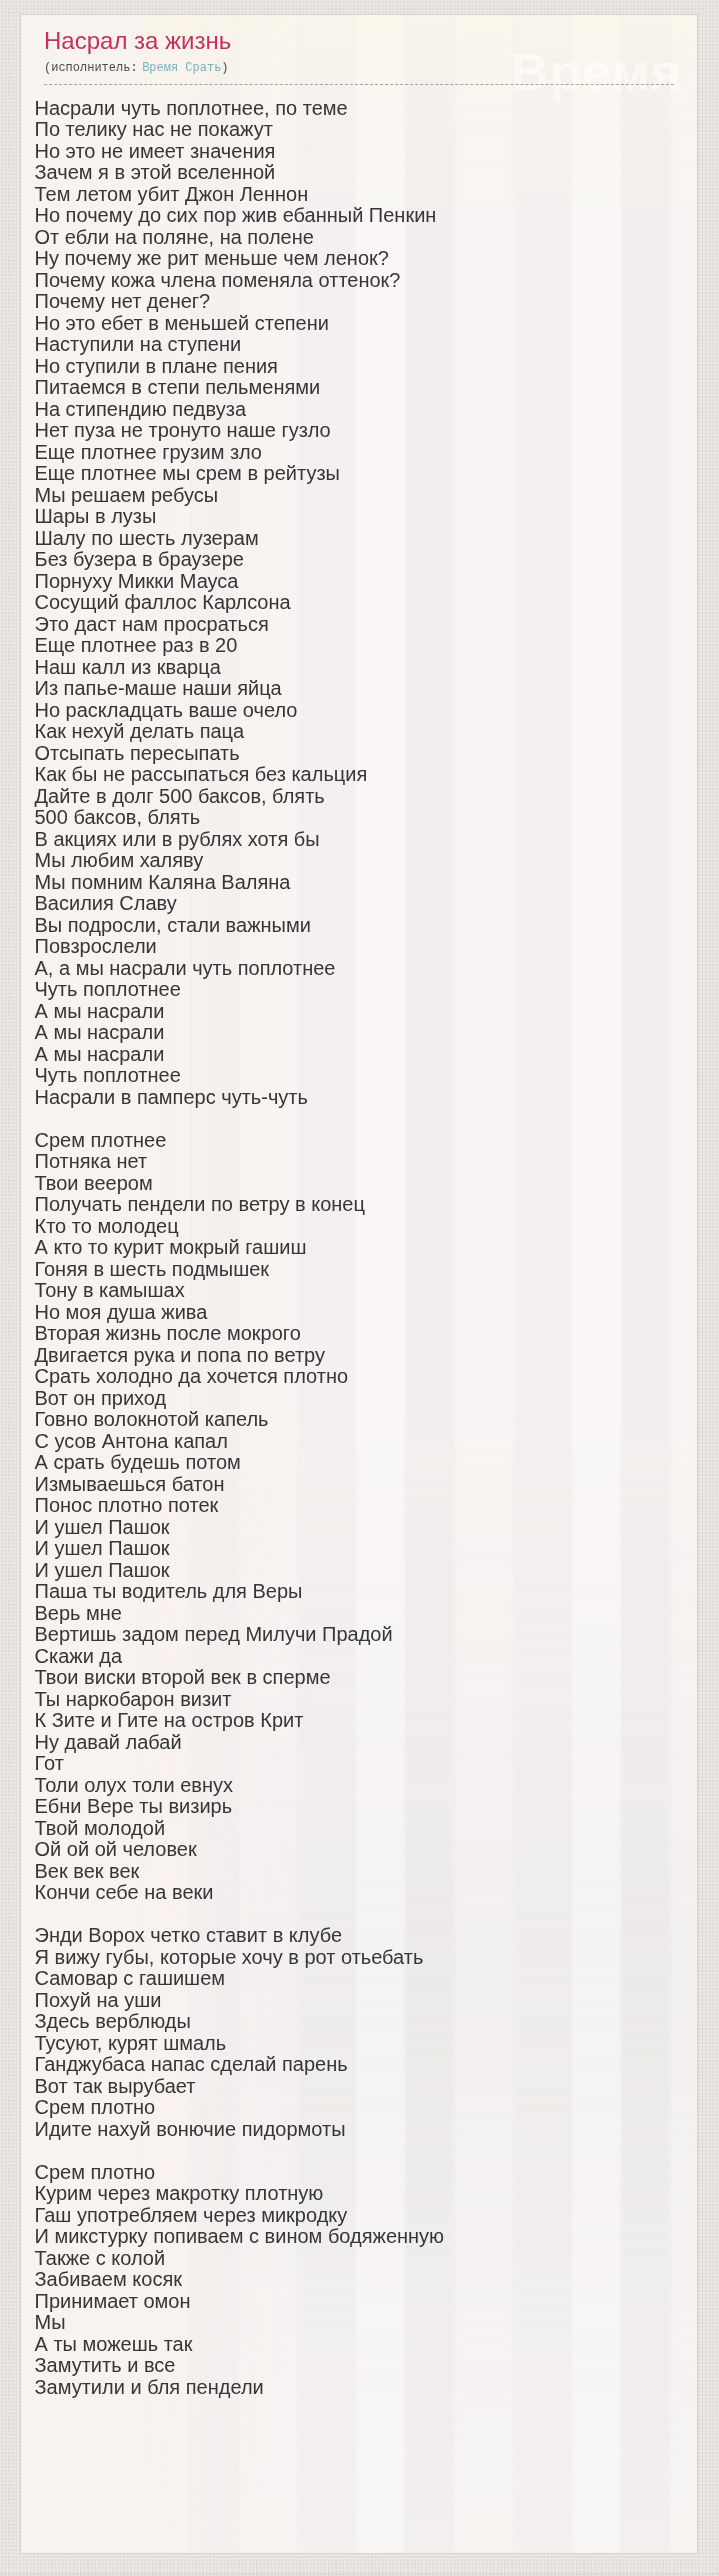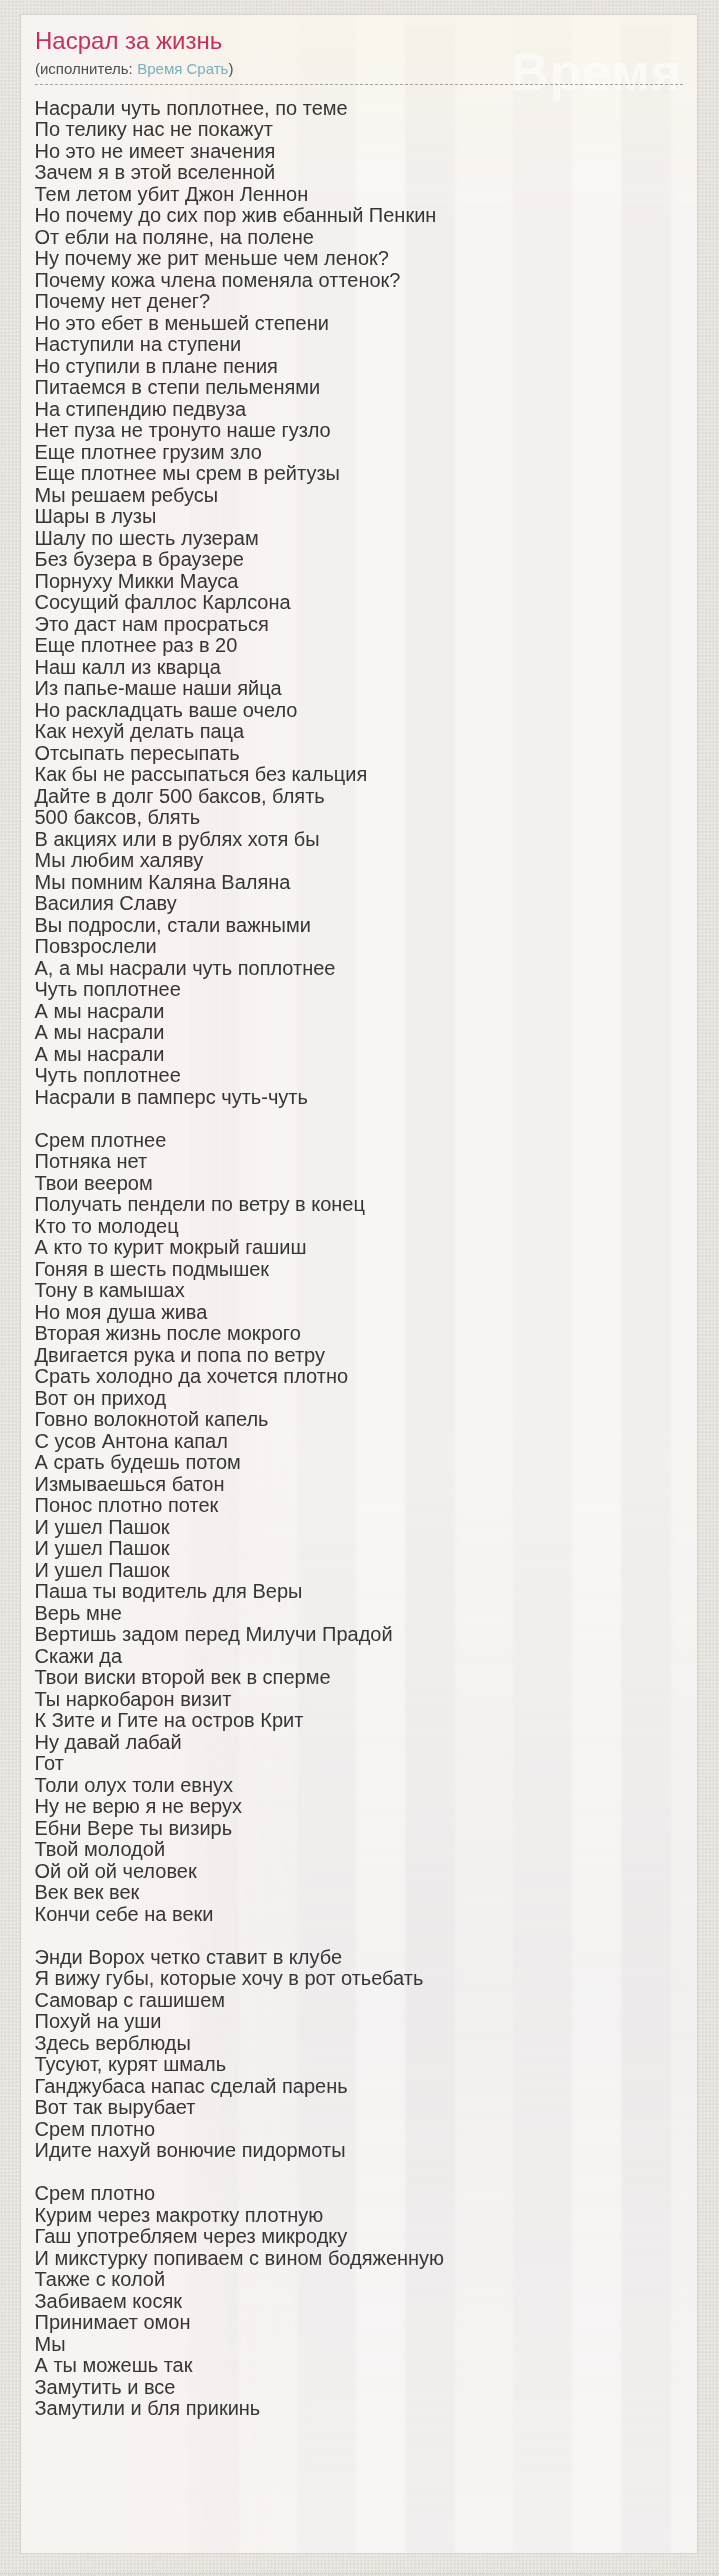--- a/index.html
+++ b/index.html
@@ -52,35 +52,36 @@
     font-weight: bold;
     letter-spacing: 0.9px;
     white-space: nowrap;
     color: rgba(255,255,255,0.55);
     pointer-events: none;
   }
   .content {
     position: relative;
   }
   .header {
-    margin: 0 14px;
+    margin: 0 23px;
     padding: 10.8px 0 6.3px 0;
     border-bottom: 0.9px dashed #a6a19c;
   }
   .title {
     margin: 0 0 2.7px 0;
     font-size: 24px;
     font-weight: normal;
     line-height: 30px;
     color: var(--accent, #c5305f);
   }
   .artist-line {
-    font-size: 15px;
+    font-size: 12px;
     line-height: 19px;
     color: #4d4d4d;
+    font-family: Liberation Mono, monospace;
   }
   .artist-link {
     color: var(--link, #7bafc2);
     text-decoration: none;
     margin-left: 4.5px;
   }
   .lyrics {
     margin: 12.6px 13.5px 0 13.5px;
     font-size: 20px;
     line-height: 21.5px;
@@ -189,21 +190,20 @@
           <div class="lyric-line">Паша ты водитель для Веры</div>
           <div class="lyric-line">Верь мне</div>
           <div class="lyric-line">Вертишь задом перед Милучи Прадой</div>
           <div class="lyric-line">Скажи да</div>
           <div class="lyric-line">Твои виски второй век в сперме</div>
           <div class="lyric-line">Ты наркобарон визит</div>
           <div class="lyric-line">К Зите и Гите на остров Крит</div>
           <div class="lyric-line">Ну давай лабай</div>
           <div class="lyric-line">Гот</div>
           <div class="lyric-line">Толи олух толи евнух</div>
-          <div class="lyric-line">Ну не верю я не верух</div>
           <div class="lyric-line">Ебни Вере ты визирь</div>
           <div class="lyric-line">Твой молодой</div>
           <div class="lyric-line">Ой ой ой человек</div>
           <div class="lyric-line">Век век век</div>
           <div class="lyric-line">Кончи себе на веки</div>
         </div>
         <div class="verse">
           <div class="lyric-line">Энди Ворох четко ставит в клубе</div>
           <div class="lyric-line">Я вижу губы, которые хочу в рот отьебать</div>
           <div class="lyric-line">Самовар с гашишем</div>
@@ -219,19 +219,19 @@
           <div class="lyric-line">Срем плотно</div>
           <div class="lyric-line">Курим через макротку плотную</div>
           <div class="lyric-line">Гаш употребляем через микродку</div>
           <div class="lyric-line">И микстурку попиваем с вином бодяженную</div>
           <div class="lyric-line">Также с колой</div>
           <div class="lyric-line">Забиваем косяк</div>
           <div class="lyric-line">Принимает омон</div>
           <div class="lyric-line">Мы</div>
           <div class="lyric-line">А ты можешь так</div>
           <div class="lyric-line">Замутить и все</div>
-          <div class="lyric-line">Замутили и бля прикинь</div>
+          <div class="lyric-line">Замутили и бля пендели</div>
         </div>
       </div>
   </div>
 </div>
 <div class="bottom-dotted"></div>
 
 
 </body></html>

